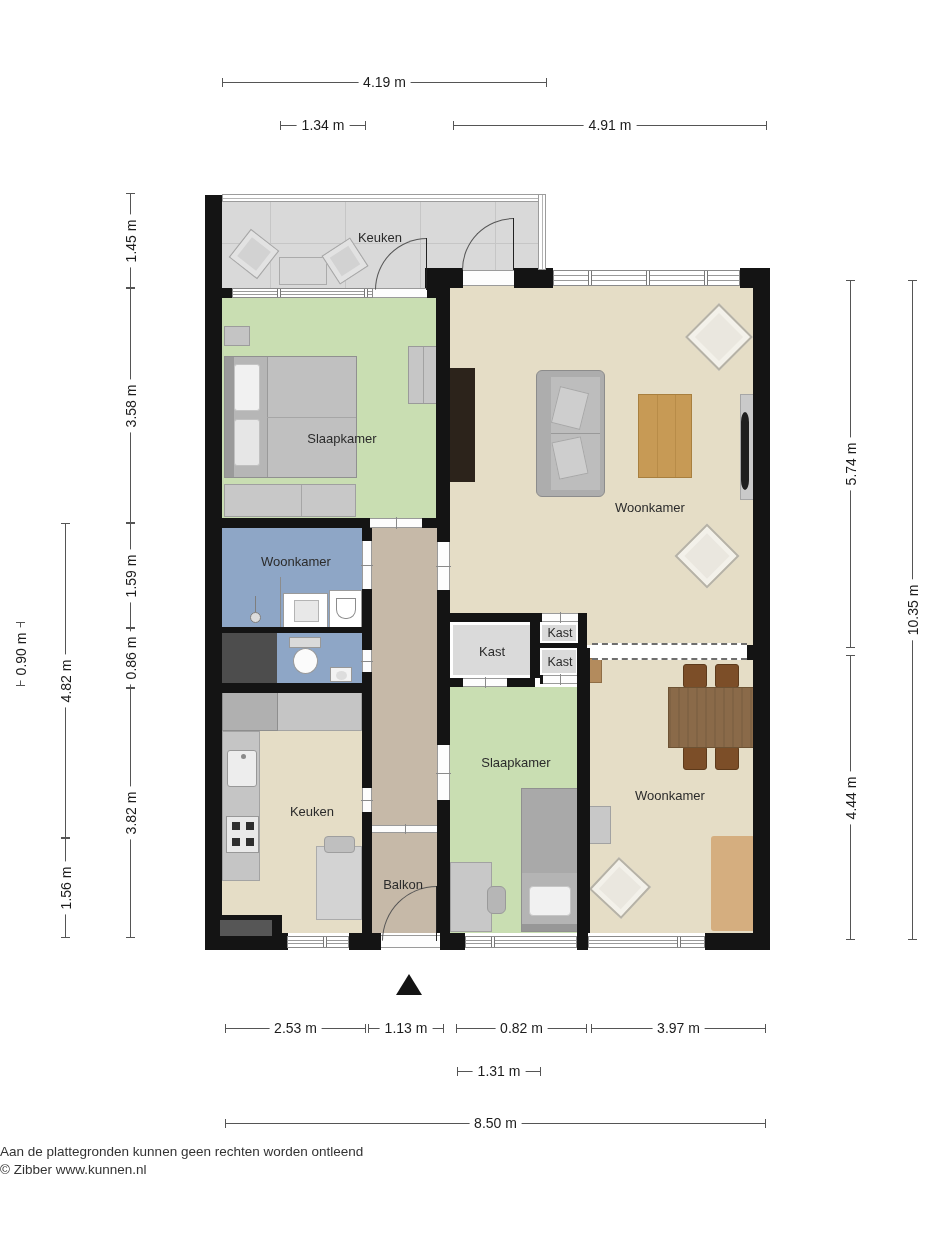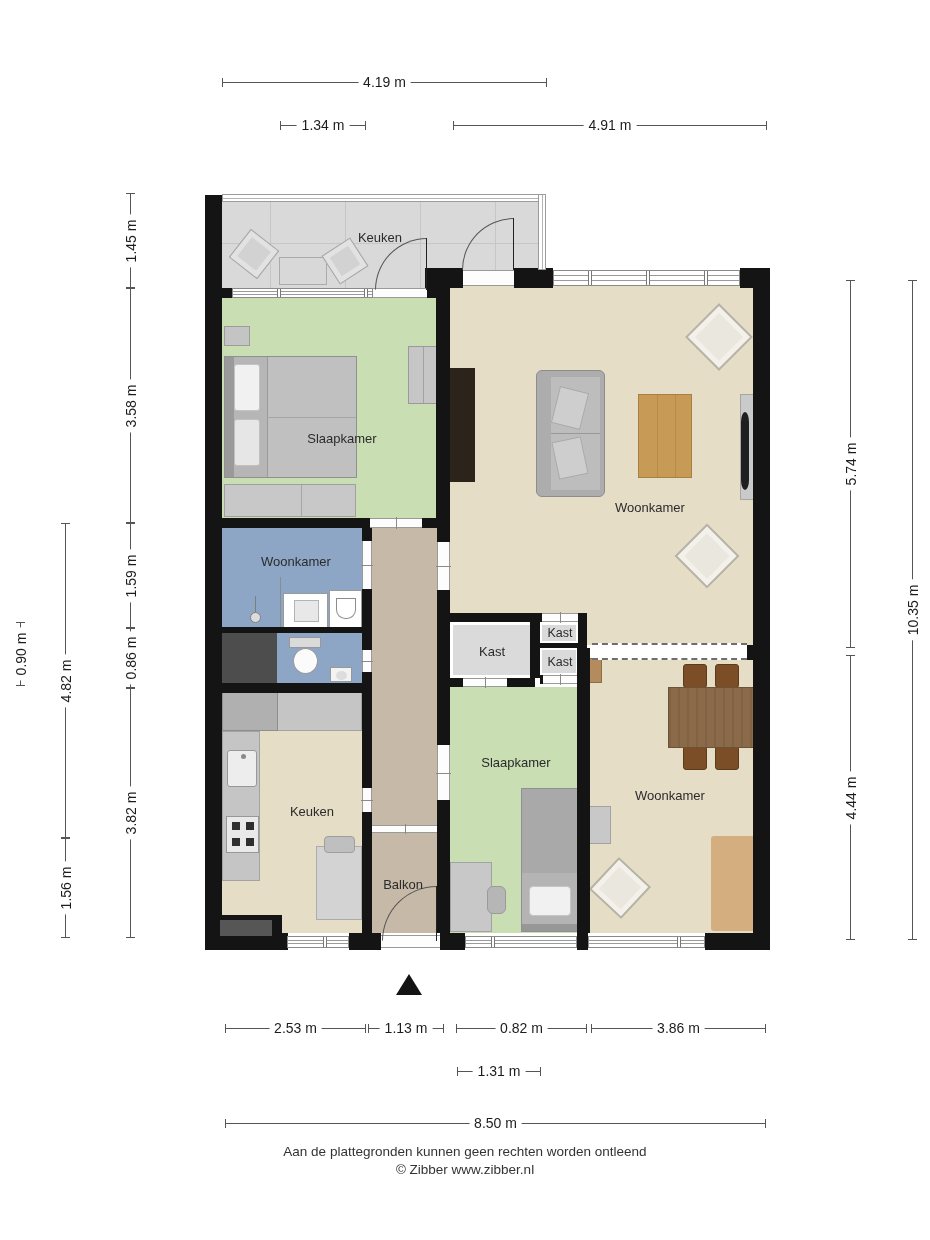--- a/index.html
+++ b/index.html
@@ -32,21 +32,21 @@
   .dim-h::before,.dim-h::after{content:"";position:absolute;top:-4px;width:1px;height:9px;background:#555;}
   .dim-h::before{left:0;} .dim-h::after{right:0;}
   .dim-v{position:absolute;z-index:7;width:1px;background:#555;}
   .dim-v::before,.dim-v::after{content:"";position:absolute;left:-4px;height:1px;width:9px;background:#555;}
   .dim-v::before{top:0;} .dim-v::after{bottom:0;}
   .dim-h .lbl{position:absolute;left:50%;top:0;transform:translate(-50%,-50%);background:#fff;padding:0 5px;
               font-size:14px;color:#1c1c1c;white-space:nowrap;}
   .dim-v .lbl{position:absolute;left:50%;top:50%;transform:translate(-50%,-50%) rotate(-90deg);background:#fff;
               padding:0 5px;font-size:14px;color:#1c1c1c;white-space:nowrap;}
   .north{position:absolute;z-index:7;width:0;height:0;border-left:13px solid transparent;border-right:13px solid transparent;border-bottom:21px solid #141414;}
-  .footer{position:absolute;z-index:7;left:0;width:100%;text-align:center;font-size:13.5px;color:#333;line-height:18px;}
+  .footer{position:absolute;z-index:7;left:0;width:100%;text-align:left;font-size:13.5px;color:#333;line-height:18px;}
 </style>
 </head>
 <body style="--wall: #141414;">
 
 <div id="stage">
 
   <div class="fl" style="left: 222px; top: 200px; width: 316px; height: 88px; background: rgb(217, 217, 217);">
     <div class="gline" style="left:48px;top:0;width:1px;height:100%;"></div>
     <div class="gline" style="left:123px;top:0;width:1px;height:100%;"></div>
     <div class="gline" style="left:198px;top:0;width:1px;height:100%;"></div>
@@ -304,28 +304,28 @@
   <div class="dim-h" style="left:225px;top:1028px;width:141px;">
       <span class="lbl">2.53 m</span>
     </div>
   <div class="dim-h" style="left:368px;top:1028px;width:76px;">
       <span class="lbl">1.13 m</span>
     </div>
   <div class="dim-h" style="left:456px;top:1028px;width:131px;">
       <span class="lbl">0.82 m</span>
     </div>
   <div class="dim-h" style="left:591px;top:1028px;width:175px;">
-      <span class="lbl">3.86 m</span>
+      <span class="lbl">3.97 m</span>
     </div>
   <div class="dim-h" style="left:457px;top:1071px;width:84px;">
       <span class="lbl">1.31 m</span>
     </div>
   <div class="dim-h" style="left:225px;top:1123px;width:541px;">
       <span class="lbl">8.50 m</span>
     </div>
 
   <div class="north" style="left:396px;top:974px;"></div>
   <div class="footer" style="top:1143px;">
     <div>Aan de plattegronden kunnen geen rechten worden ontleend</div>
-    <div>© Zibber www.zibber.nl</div>
+    <div>© Zibber www.kunnen.nl</div>
   </div>
 
 </div>
 
 </body></html>

